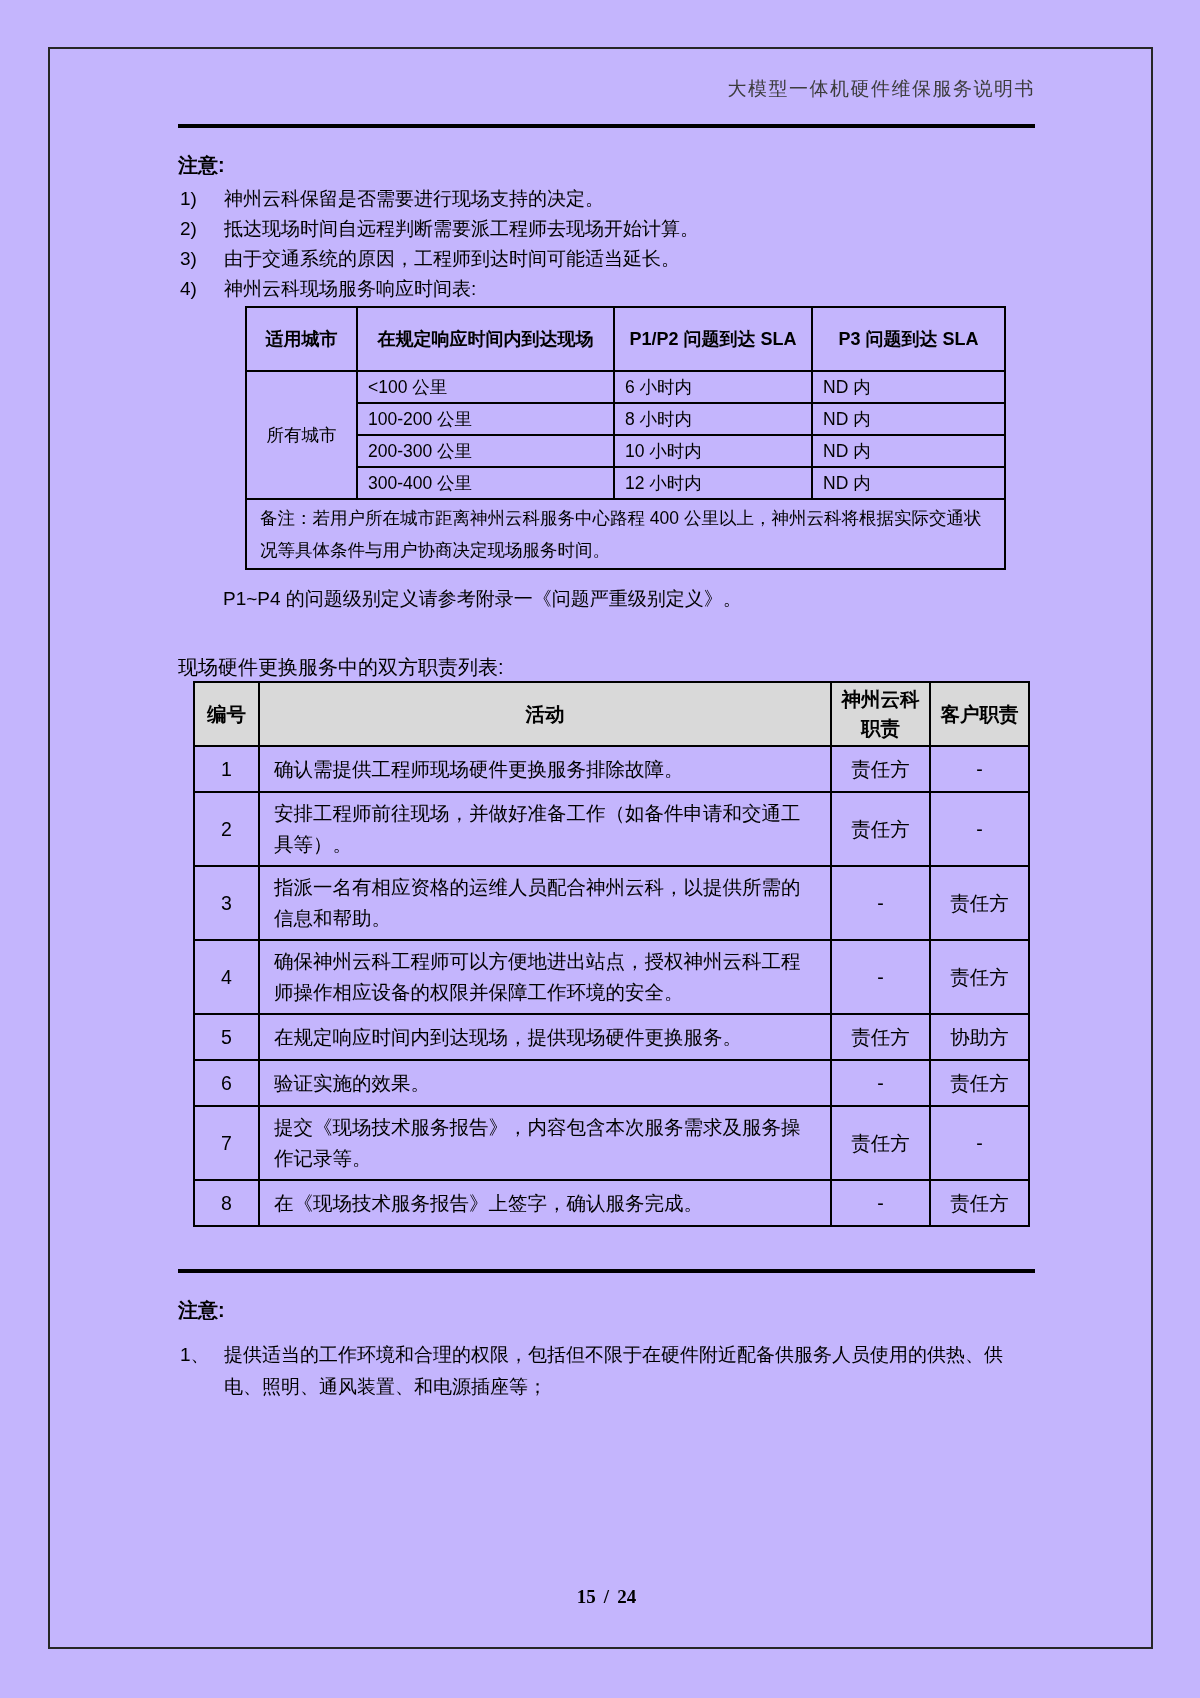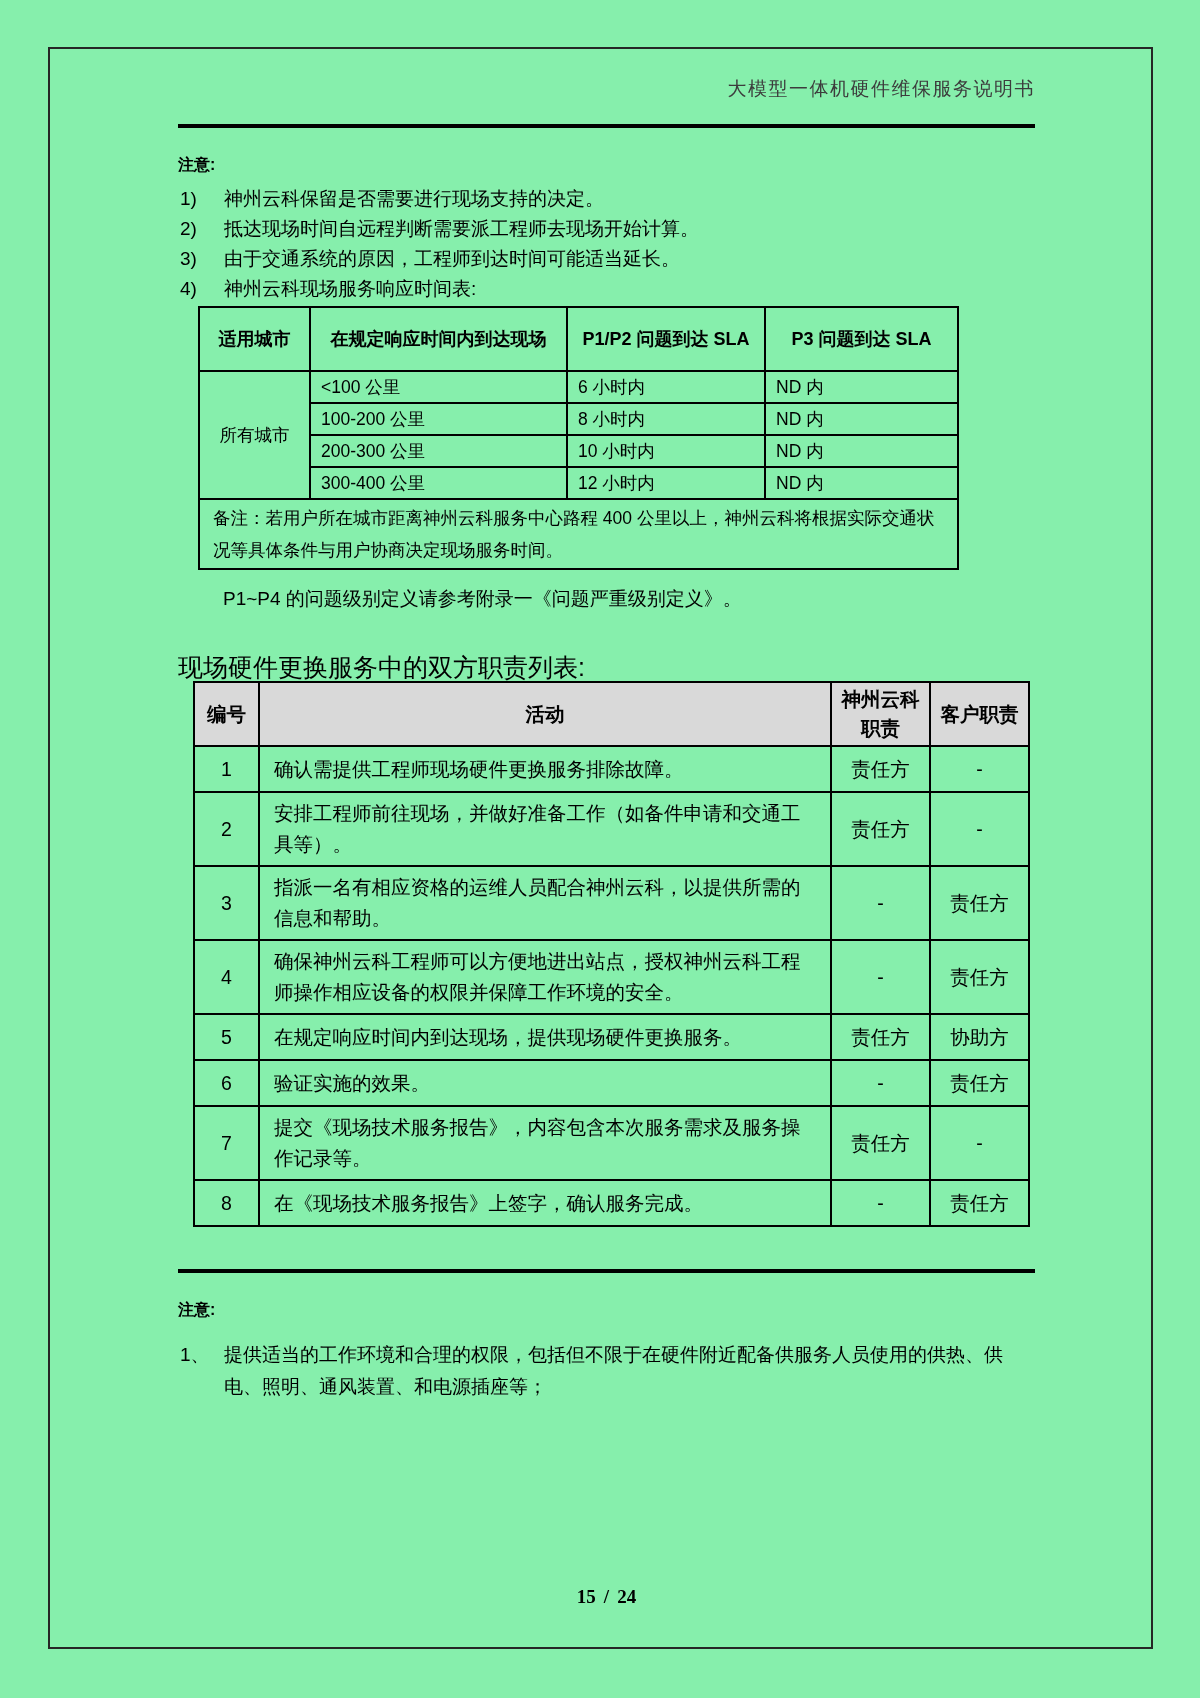--- a/index.html
+++ b/index.html
@@ -1,18 +1,18 @@
 <!DOCTYPE html>
 <html><head>
 <meta charset="utf-8">
 <style>
   * { margin:0; padding:0; box-sizing:border-box; }
   html,body { background:#e8e8e8; }
   .page {
-    position:relative; width:1200px; height:1698px; background:#86efac;
+    position:relative; width:1200px; height:1698px; background:#c4b5fd;
     font-family:"Liberation Sans","DejaVu Sans",sans-serif; color:#000; overflow:hidden;
     margin:0 auto;
     text-decoration:underline;
   }
   .page-border {
     position:absolute; left:48px; top:47px; width:1105px; height:1602px;
     border:2px solid #262626;
   }
   .content { position:absolute; left:178px; top:76px; width:857px; }
 
@@ -24,38 +24,38 @@
   
   table { border-collapse:collapse; table-layout:fixed; }
   .t-partial { margin:33px 0 0 14px; width:840px; }
   .t-partial td { border:2px solid #000; height:92px; vertical-align:middle; }
   .t-partial .c3 { font-size:17.5px; line-height:36px; padding:6px 13px; }
   .t-partial sup { font-size:11px; vertical-align:super; margin-left:3px; }
 
   .divider { height:4px; background:#000; margin-top:24px; }
   .divider.second { margin-top:42px; }
 
-  .note-label { font-weight:bold; font-size:16px; margin-top:26px; line-height:22px; }
+  .note-label { font-weight:bold; font-size:20px; margin-top:26px; line-height:22px; }
 
   .num-list { margin-top:8px; }
   .num-list .item { display:flex; font-size:19px; line-height:30px; }
   .num-list .marker { flex:none; width:46px; padding-left:2px; }
   .num-list .txt { flex:1; }
 
   
-  .t-response { margin:2px 0 0 20px; width:759px; }
+  .t-response { margin:2px 0 0 67px; width:759px; }
   .t-response th, .t-response td { border:2px solid #000; vertical-align:middle; }
   .t-response th { font-weight:bold; font-size:18px; line-height:30px; height:64px; padding:2px 8px; text-align:center; }
   .t-response td { font-size:17.5px; height:32px; padding:1px 10px; text-align:left; }
   .t-response td.city { text-align:center; padding:0 4px; }
   .t-response td.note { height:68px; line-height:32px; padding:2px 13px; }
 
   .p1p4-note { margin:14px 0 0 45px; font-size:19px; line-height:30px; }
 
-  .section-title { margin-top:40px; font-size:25px; line-height:26px; }
+  .section-title { margin-top:40px; font-size:20px; line-height:26px; }
 
   
   .t-resp { margin:1px 0 0 15px; width:835px; }
   .t-resp th, .t-resp td { border:2px solid #000; vertical-align:middle; }
   .t-resp th { background:#d9d9d9; font-weight:bold; font-size:19.5px; line-height:29px; height:64px; padding:2px 4px; text-align:center; }
   .t-resp td { font-size:19.5px; line-height:31px; padding:5px 0; }
   .t-resp td.c-no { text-align:center; }
   .t-resp td.c-act { text-align:left; padding-left:14px; padding-right:16px; }
   .t-resp td.c-duty { text-align:center; }
   .t-resp tr.single td { height:46px; }

